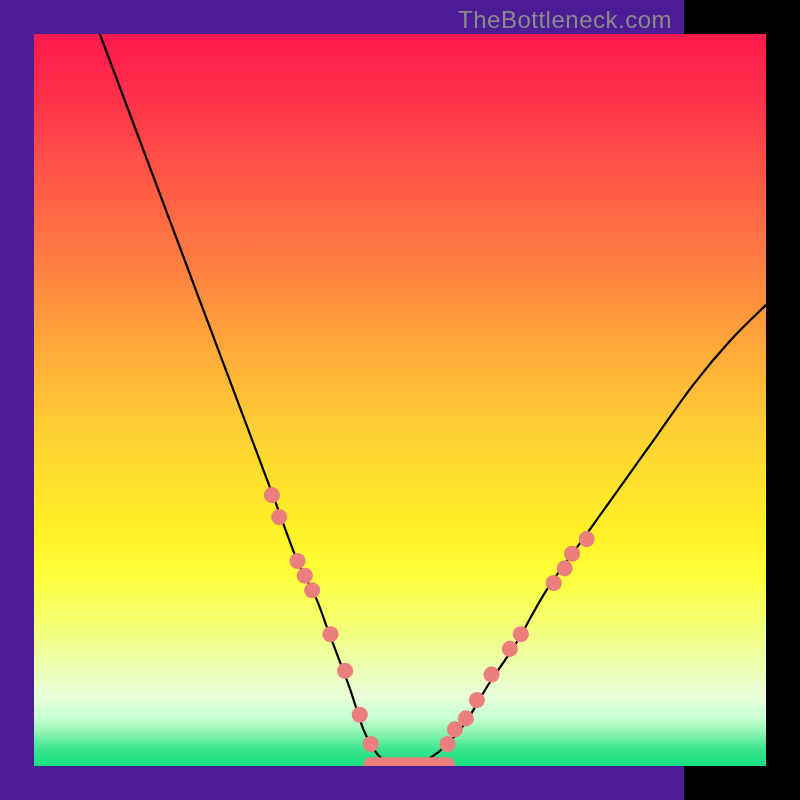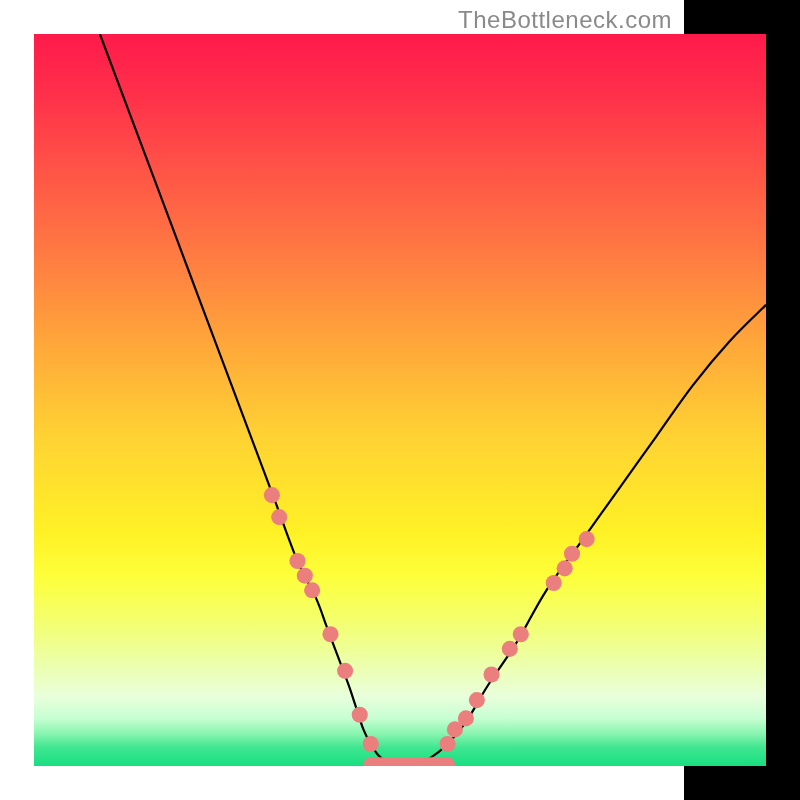--- a/index.html
+++ b/index.html
@@ -10,21 +10,21 @@
     background: #000;
     overflow: hidden;
     font-family: Arial, Helvetica, sans-serif;
   }
   .frame {
     position: absolute;
     top: 0;
     left: 0;
     width: 684px;
     height: 800px;
-    background: #ffffff;
+    background: #4c1d95;
   }
   .plot {
     position: absolute;
     left: 34px;
     top: 34px;
     width: 732px;
     height: 732px;
     overflow: hidden;
   }
   .grad {

